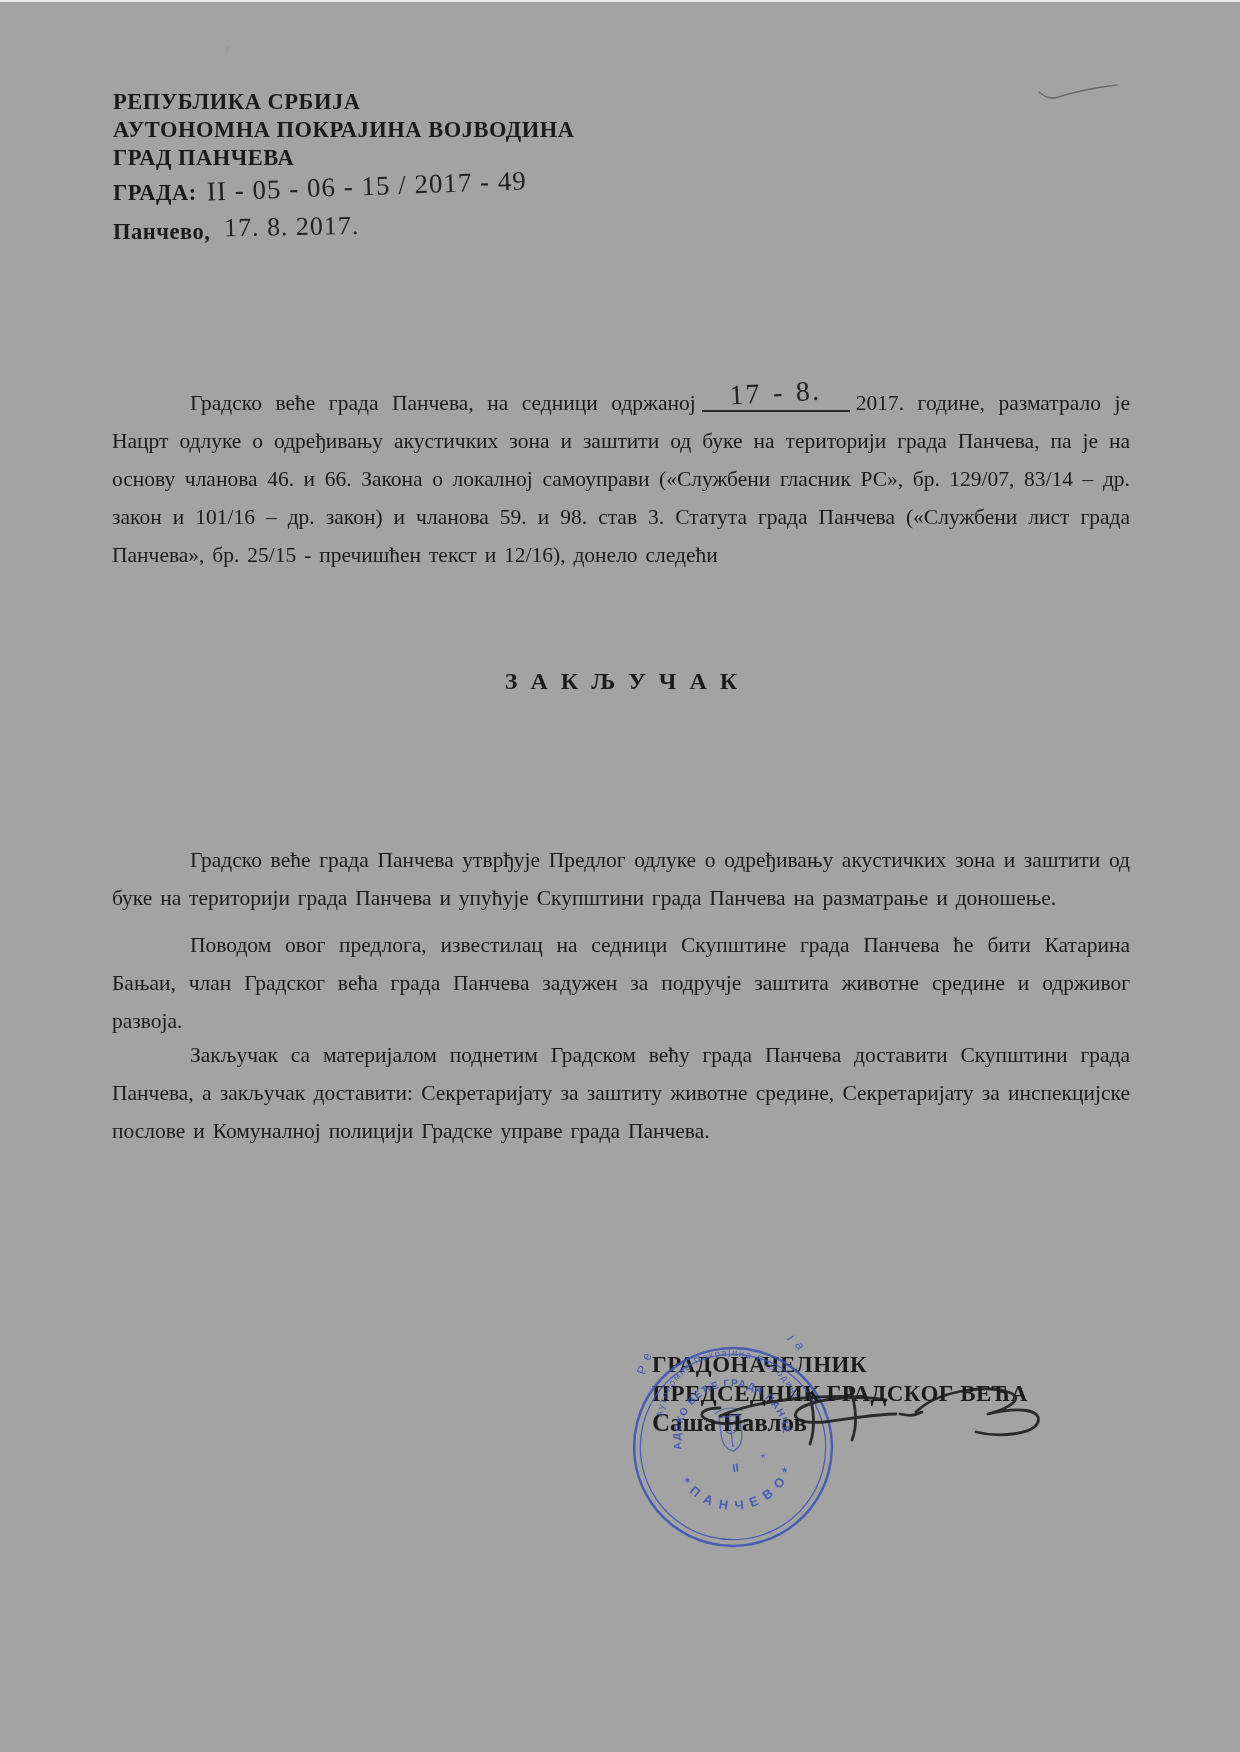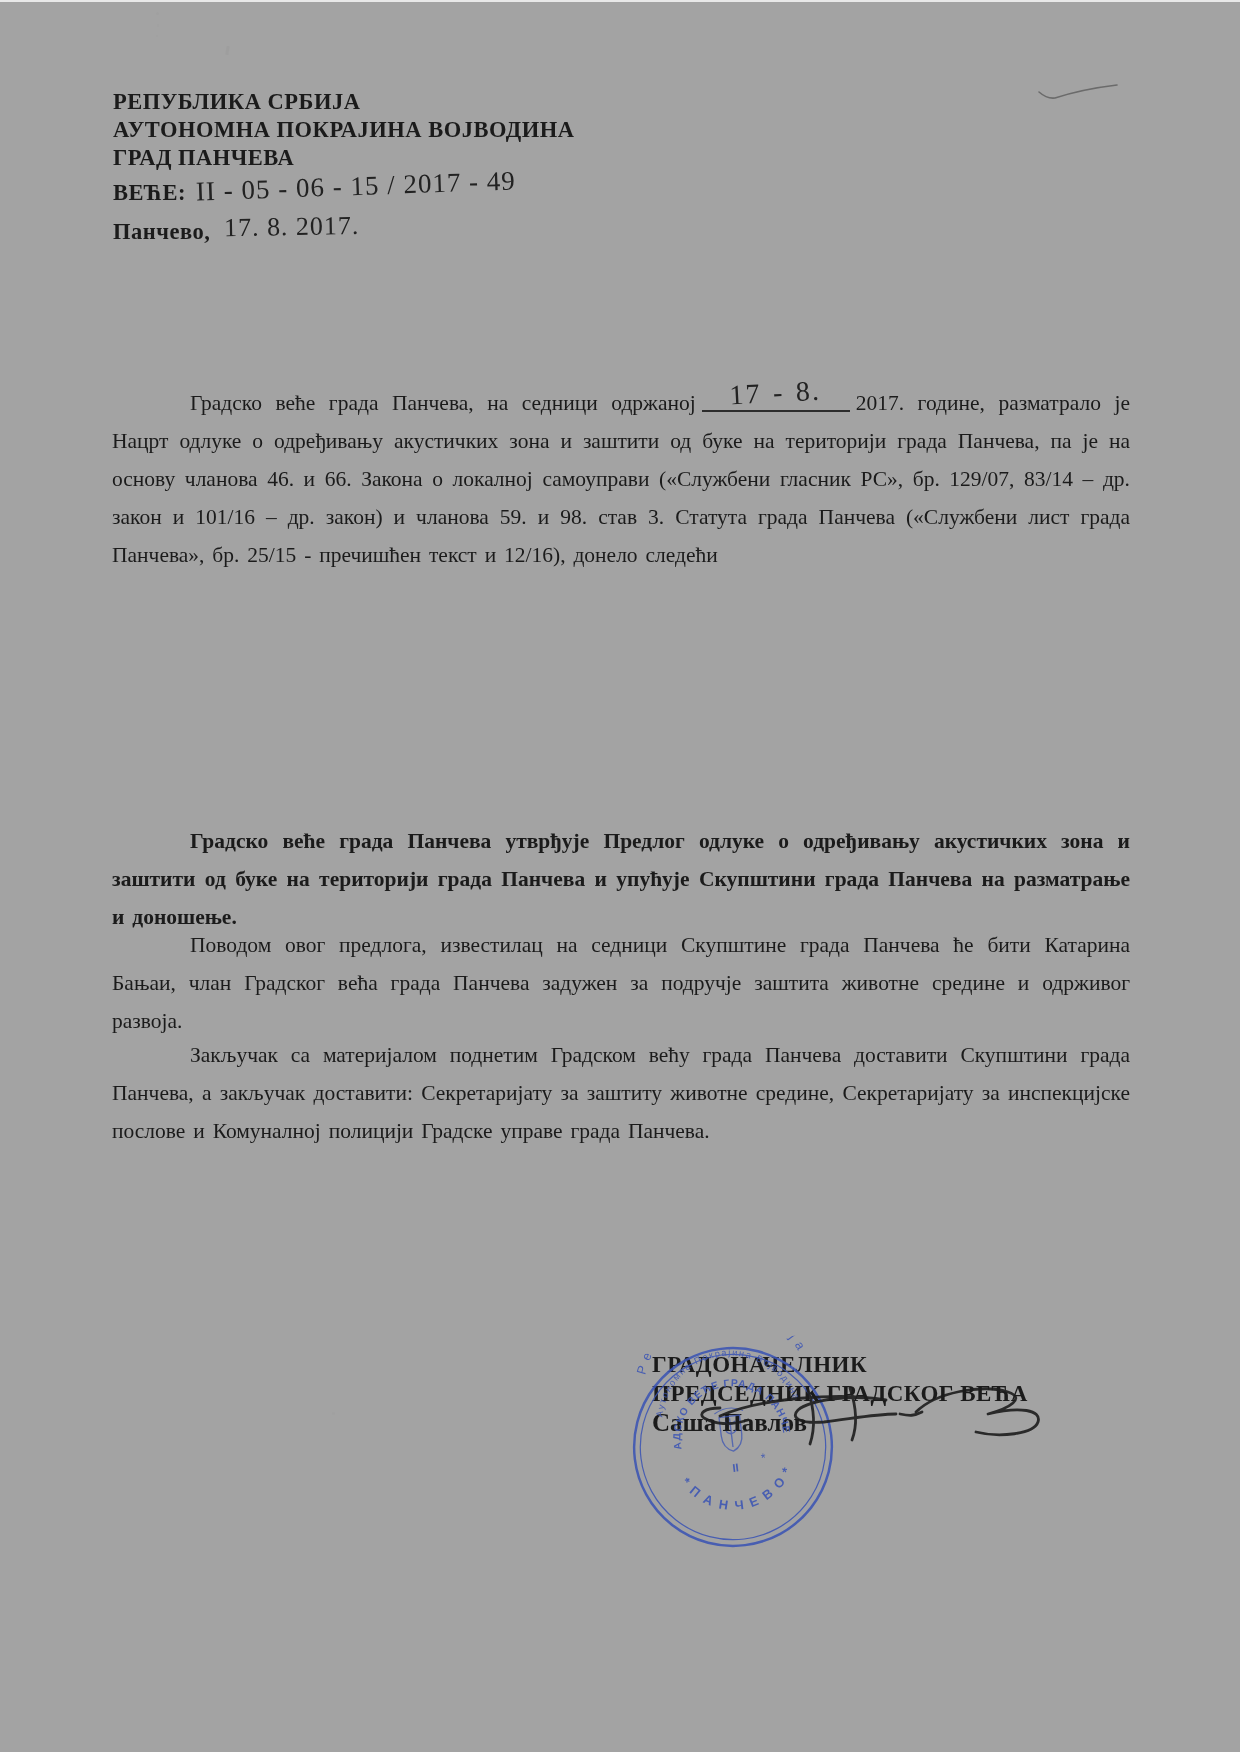--- a/index.html
+++ b/index.html
@@ -33,21 +33,21 @@
   .num-row .hw{font-size:27px;margin-left:6px;transform:rotate(-2deg) translateY(-2px);}
   .place-row .hw{font-size:26px;margin-left:10px;transform:rotate(-1deg) translateY(-1px);}
   
   .para{
     position:absolute;left:112px;width:1018px;
     font-size:21.5px;line-height:38px;
     text-align:justify;text-indent:78px;
     word-spacing:2.5px;
   }
   .p1{top:358px;}
-  .p2{top:798px;font-weight:bold;}
+  .p2{top:817px;}
   .p3{top:902px;}
   .p4{top:1012px;}
   .blank-line{
     display:inline-block;min-width:148px;
     border-bottom:2px solid #2c2c2c;
     text-align:center;text-indent:0;
     height:28px;vertical-align:baseline;
     margin:0 6px;
   }
   .blank-line .hw{font-size:28px;transform:rotate(-3deg) translateY(-8px);letter-spacing:2px;}
@@ -93,31 +93,32 @@
 
   <svg class="corner-tick" viewBox="0 0 90 40">
     <path d="M4,22 q8,7 16,6 q28,-9 62,-13" fill="none" stroke="#6b6b6b" stroke-width="1.6" stroke-linecap="round"></path>
   </svg>
 
   <div class="letterhead">
     <div class="lh-line">РЕПУБЛИКА СРБИЈА</div>
     <div class="lh-line">АУТОНОМНА ПОКРАЈИНА ВОЈВОДИНА</div>
     <div class="lh-line">ГРАД ПАНЧЕВА</div>
     <div class="num-row">
-      <span class="lh-label">ВЕЋЕ:</span>
+      <span class="lh-label">ГРАДА:</span>
       <span class="hw">II - 05 - 06 - 15 / 2017 - 49</span>
     </div>
     <div class="place-row">
       <span class="lh-label">Панчево,</span>
       <span class="hw">17. 8. 2017.</span>
     </div>
   </div>
 
   <p class="para p1"><span>Градско веће града Панчева, на седници одржаној</span><span class="blank-line"><span class="hw">17 - 8.</span></span><span>2017. године, разматрало је Нацрт одлуке о одређивању акустичких зона и заштити од буке на територији града Панчева, па је на основу чланова 46. и 66. Закона о локалној самоуправи («Службени гласник РС», бр. 129/07, 83/14 – др. закон и 101/16 – др. закон) и чланова 59. и 98. став 3. Статута града Панчева («Службени лист града Панчева», бр. 25/15 - пречишћен текст и 12/16), донело следећи</span></p>
 
+  <div class="doc-title">ЗАКЉУЧАК</div>
 
   <p class="para p2">Градско веће града Панчева утврђује Предлог одлуке о одређивању акустичких зона и заштити од буке на територији града Панчева и упућује Скупштини града Панчева на разматрање и доношење.</p>
   <p class="para p3">Поводом овог предлога, известилац на седници Скупштине града Панчева ће бити Катарина Бањаи, члан Градског већа града Панчева задужен за подручје заштита животне средине и одрживог развоја.</p>
   <p class="para p4">Закључак са материјалом поднетим Градском већу града Панчева доставити Скупштини града Панчева, а закључак доставити: Секретаријату за заштиту животне средине, Секретаријату за инспекцијске послове и Комуналној полицији Градске управе града Панчева.</p>
 
   <div class="sig-block">
     <div class="sig-line">ГРАДОНАЧЕЛНИК</div>
     <div class="sig-line">ПРЕДСЕДНИК ГРАДСКОГ ВЕЋА</div>
     <div class="sig-name">Саша Павлов</div>
   </div>

